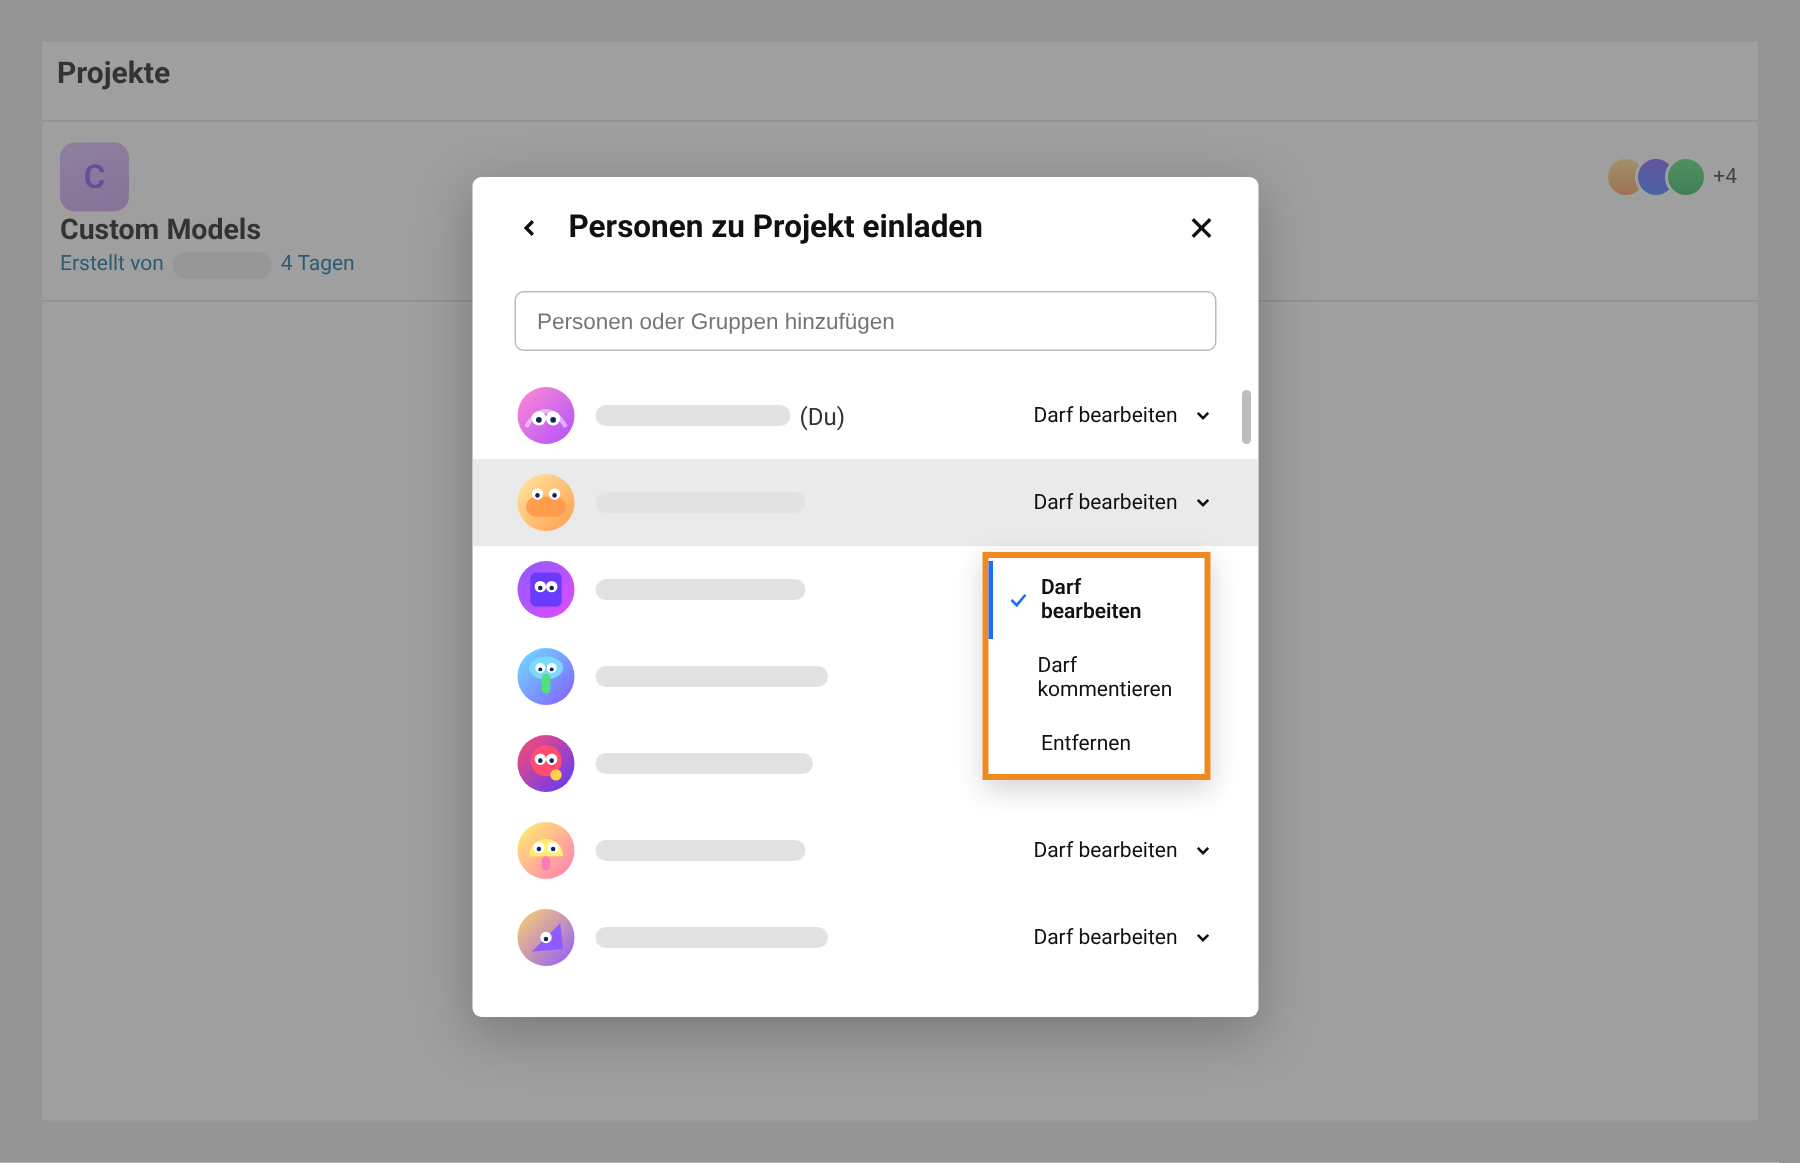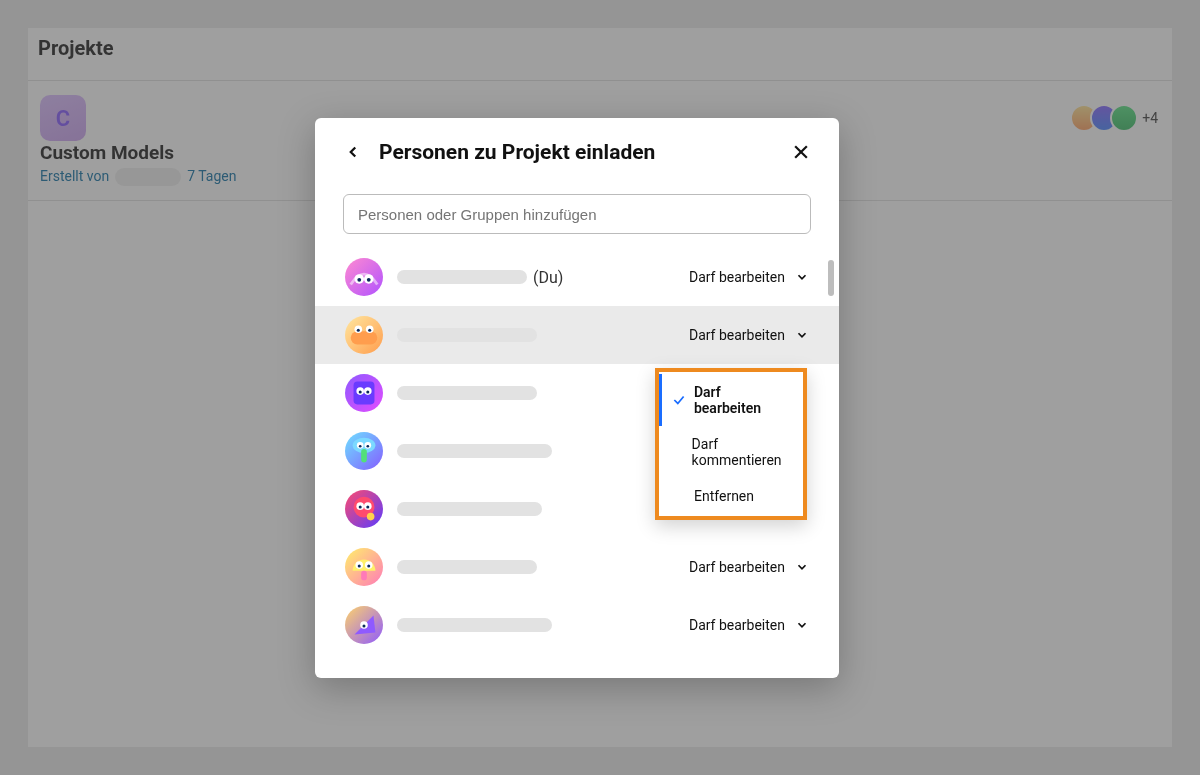--- a/index.html
+++ b/index.html
@@ -260,21 +260,21 @@
             <span class="mini-av a1"></span>
             <span class="mini-av a2"></span>
             <span class="mini-av a3"></span>
             <span class="collab-more">+4</span>
           </div>
         </div>
         <div class="project-name">Custom Models</div>
         <div class="project-sub">
           <span>Erstellt von</span>
           <span class="pill"></span>
-          <span>7 Tagen</span>
+          <span>4 Tagen</span>
         </div>
       </div>
     </div>
   </div>
 </div>
 
 <div class="dim"></div>
 
 <div class="modal">
 

